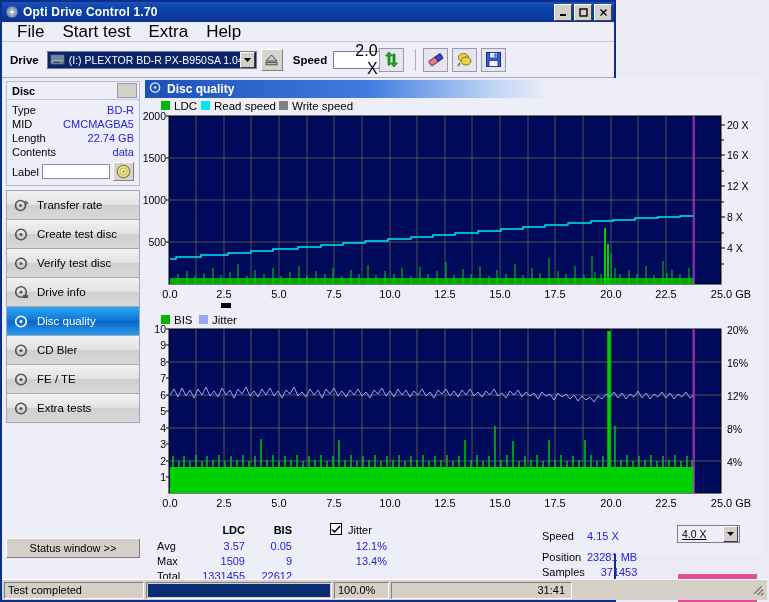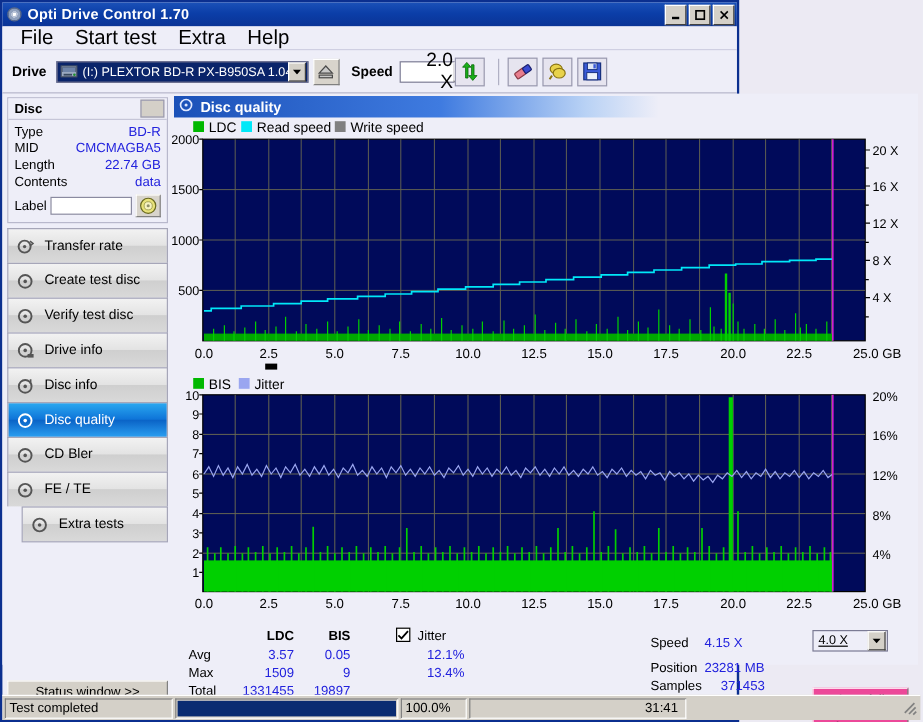--- a/index.html
+++ b/index.html
@@ -106,21 +106,21 @@
     width:21px;height:19px;background:#d8d4cc;border:1px solid;
     border-color:#fff #808080 #808080 #fff;box-sizing:border-box;
     display:flex;align-items:center;justify-content:center;
   }
   .navlist{margin-top:4px;}
   .navitem{
     height:28px;display:flex;align-items:center;padding-left:7px;gap:8px;
     background:linear-gradient(to bottom,#f2f2f2 0%,#e3e3e3 48%,#cfcfcf 50%,#d9d9d9 100%);
     border:1px solid #a6a6b8;border-bottom:none;font-size:11.5px;color:#000;
   }
-  .navitem:last-child{border-bottom:1px solid #a6a6b8;margin-left:12px;}
+  .navitem:last-child{border-bottom:1px solid #a6a6b8;}
   .navitem.sel{
     background:linear-gradient(to bottom,#2aa8f0 0%,#0e74d8 48%,#0a63c6 50%,#2a9ef0 100%);
     color:#fff;
   }
   .navitem .ico{width:15px;height:15px;flex:0 0 auto;}
   .status-window-btn{
     margin-top:115px;height:20px;background:#d4d0c8;
     border:1px solid;border-color:#fff #808080 #808080 #fff;
     display:flex;align-items:center;justify-content:center;font-size:11px;box-sizing:border-box;
   }
@@ -341,30 +341,20 @@
         </div>
         <div class="navitem">
           <span class="ico">
             <svg width="15" height="15" viewBox="0 0 15 15">
                 <circle cx="7" cy="7" r="5.3" fill="none" stroke="#555" stroke-width="1.6"></circle>
                 <circle cx="7" cy="7" r="1.5" fill="#555"></circle>
                 <rect x="9" y="10" width="5" height="3" fill="#555"></rect>
               </svg>
           </span>
           <span>Drive info</span>
-        </div>
-        <div class="navitem">
-          <span class="ico">
-            <svg width="15" height="15" viewBox="0 0 15 15">
-                <circle cx="7" cy="8" r="5.3" fill="none" stroke="#555" stroke-width="1.6"></circle>
-                <circle cx="7" cy="8" r="1.5" fill="#555"></circle>
-                <path d="M11.5 2 L11.5 6" stroke="#555" stroke-width="1.4"></path>
-              </svg>
-          </span>
-          <span>Disc info</span>
         </div>
         <div class="navitem sel">
           <span class="ico">
             <svg width="15" height="15" viewBox="0 0 15 15">
                 <circle cx="7" cy="7.5" r="5.3" fill="none" stroke="#fff" stroke-width="1.6"></circle>
                 <circle cx="7" cy="7.5" r="1.5" fill="#fff"></circle>
               </svg>
           </span>
           <span>Disc quality</span>
         </div>
@@ -757,21 +747,21 @@
 
         <span class="lbl" style="left:50px;top:6px;width:48px;text-align:right;font-weight:bold;">LDC</span>
         <span class="lbl" style="left:105px;top:6px;width:40px;text-align:right;font-weight:bold;">BIS</span>
 
         <span class="num" style="left:40px;top:22px;width:58px;">3.57</span>
         <span class="num" style="left:40px;top:37px;width:58px;">1509</span>
         <span class="num" style="left:40px;top:52px;width:58px;">1331455</span>
 
         <span class="num" style="left:100px;top:22px;width:45px;">0.05</span>
         <span class="num" style="left:100px;top:37px;width:45px;">9</span>
-        <span class="num" style="left:100px;top:52px;width:45px;">19897</span>
+        <span class="num" style="left:100px;top:52px;width:45px;">22612</span>
 
         <span class="chk" style="left:183px;top:5px;">
           <svg width="10" height="9" viewBox="0 0 10 9">
               <path d="M1 4.5 L3.6 7 L9 1" stroke="#000" stroke-width="1.5" fill="none"></path>
             </svg>
         </span>
         <span class="lbl" style="left:201px;top:6px;">Jitter</span>
         <span class="num" style="left:180px;top:22px;width:60px;">12.1%</span>
         <span class="num" style="left:180px;top:37px;width:60px;">13.4%</span>
 

